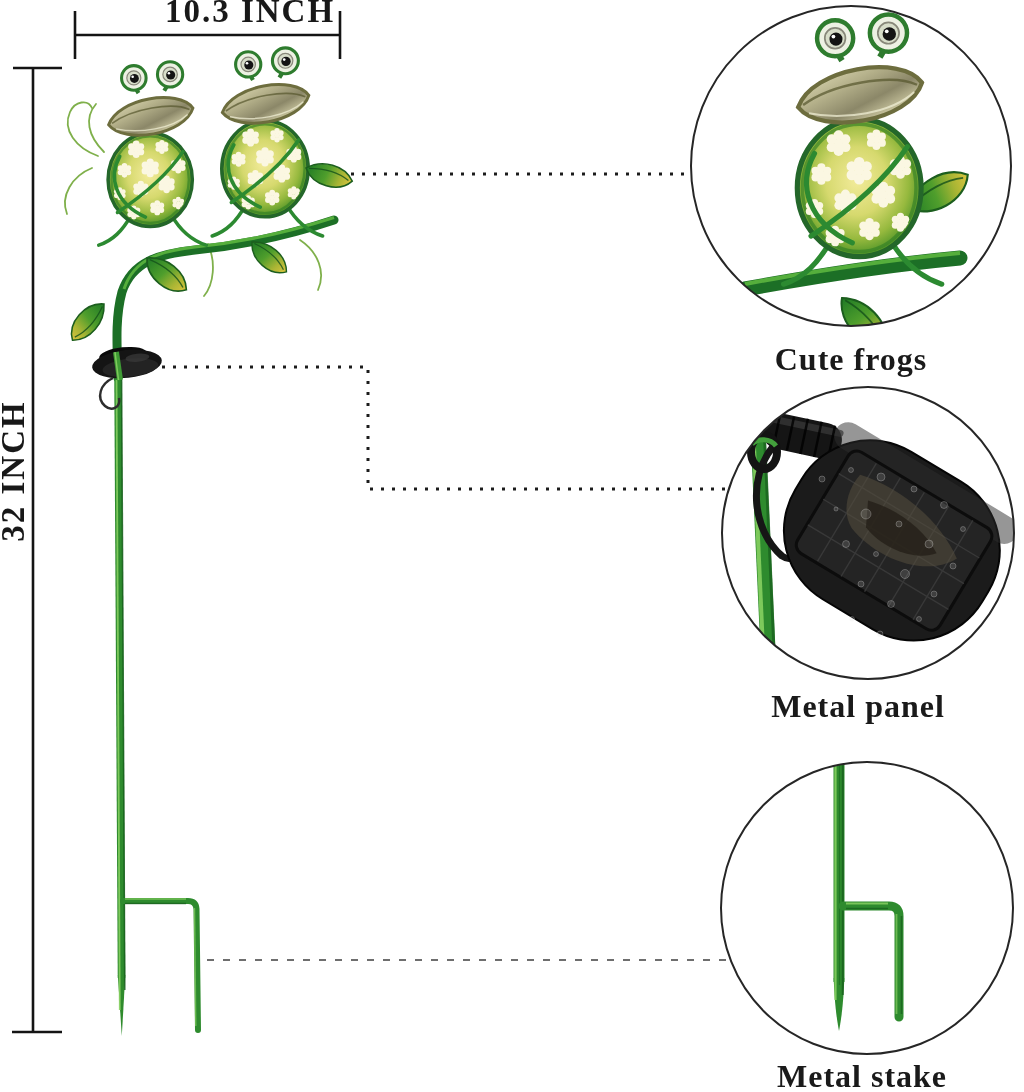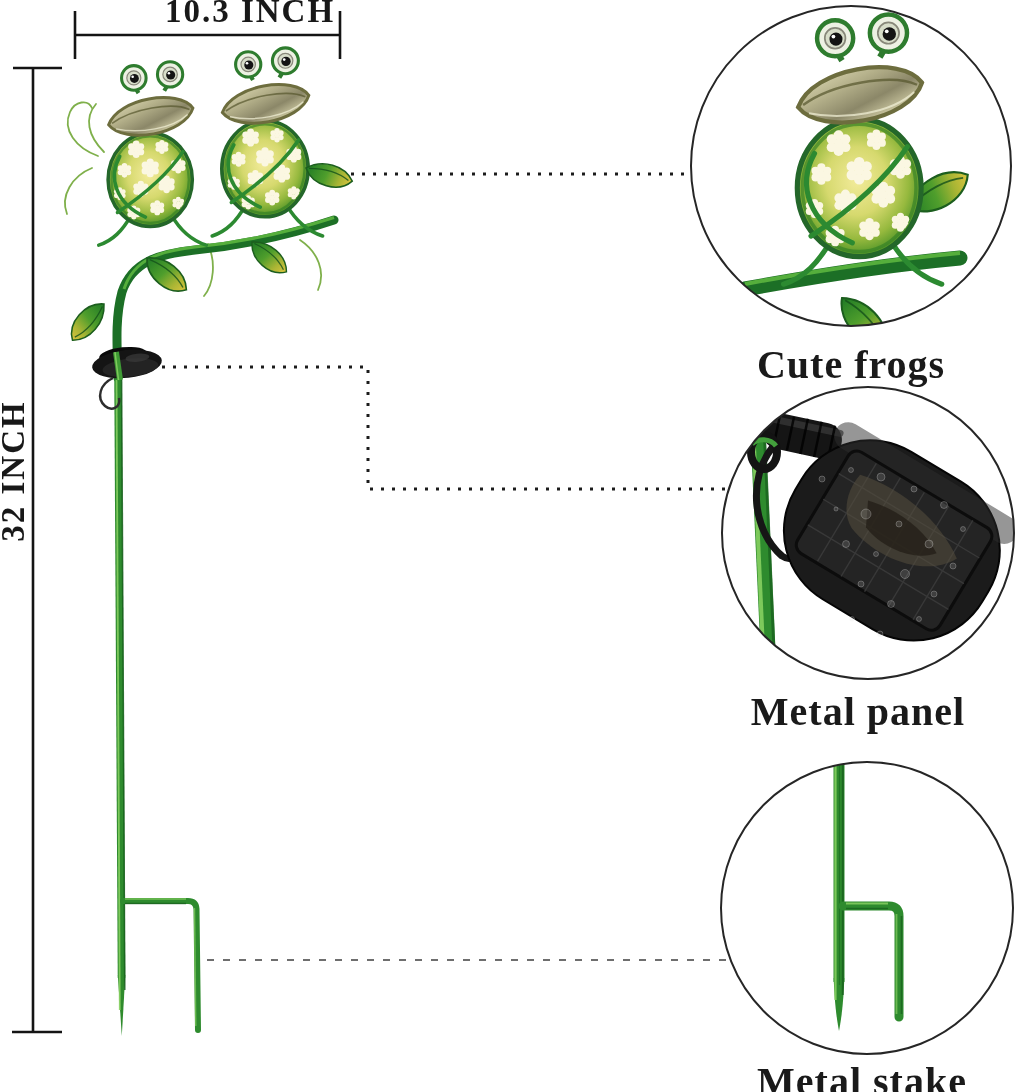--- a/index.html
+++ b/index.html
@@ -8,21 +8,21 @@
     overflow:hidden;font-family:"Liberation Serif", serif;
   }
   .canvas svg{position:absolute;left:0;top:0;}
   .dim-label{
     position:absolute;font-weight:700;font-size:33px;color:#181818;
     letter-spacing:2px;white-space:nowrap;text-align:center;
   }
   .dim-label-width{left:130px;top:-7px;width:240px;}
   .dim-label-height{left:-66px;top:452px;width:160px;height:38px;transform:rotate(-90deg);}
   .callout-label{
-    position:absolute;font-weight:700;font-size:40px;color:#1a1a1a;
+    position:absolute;font-weight:700;font-size:32px;color:#1a1a1a;
     width:260px;text-align:center;letter-spacing:1px;white-space:nowrap;
   }
   .callout-label-frogs{left:721px;top:341px;}
   .callout-label-solar{left:728px;top:688px;}
   .callout-label-stake{left:732px;top:1058px;}
   .wire{stroke:#2c8a31;stroke-width:3;fill:none;stroke-linecap:round;}
   .thinwire{stroke:#7fb04b;stroke-width:1.8;fill:none;stroke-linecap:round;}
 </style>
 </head>
 <body>

